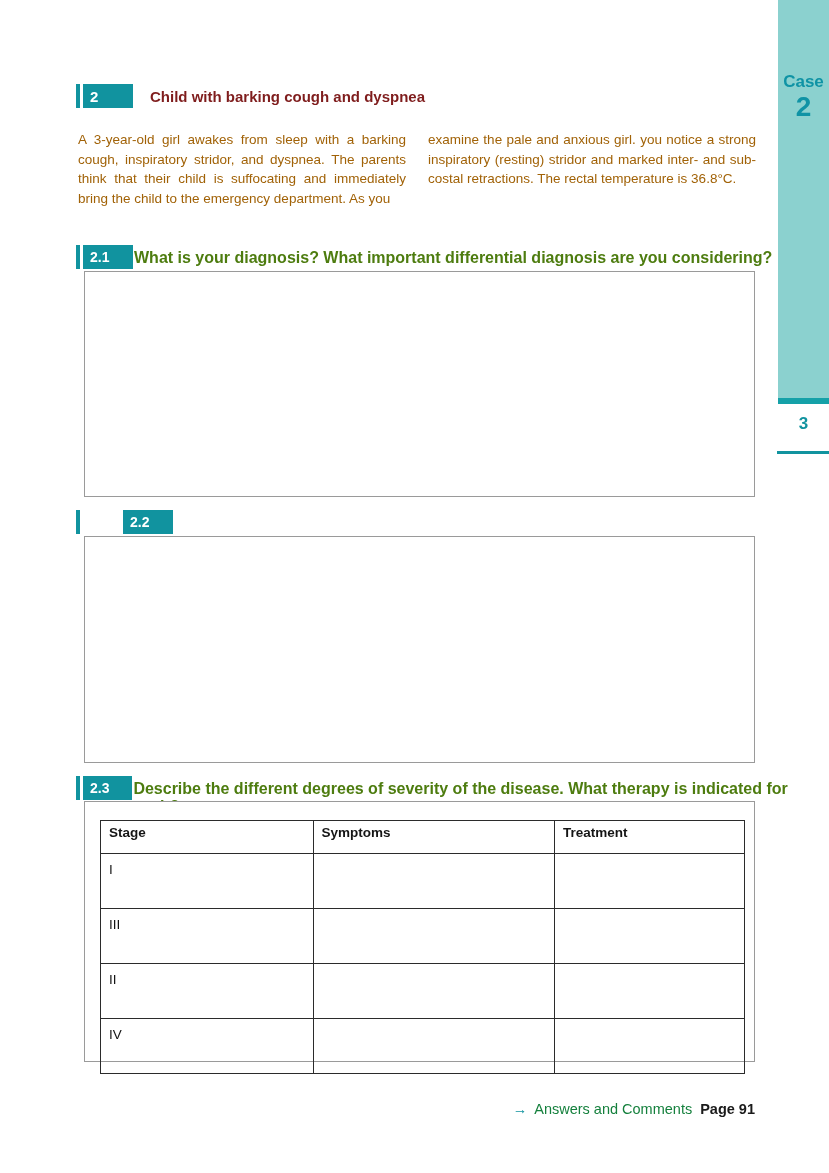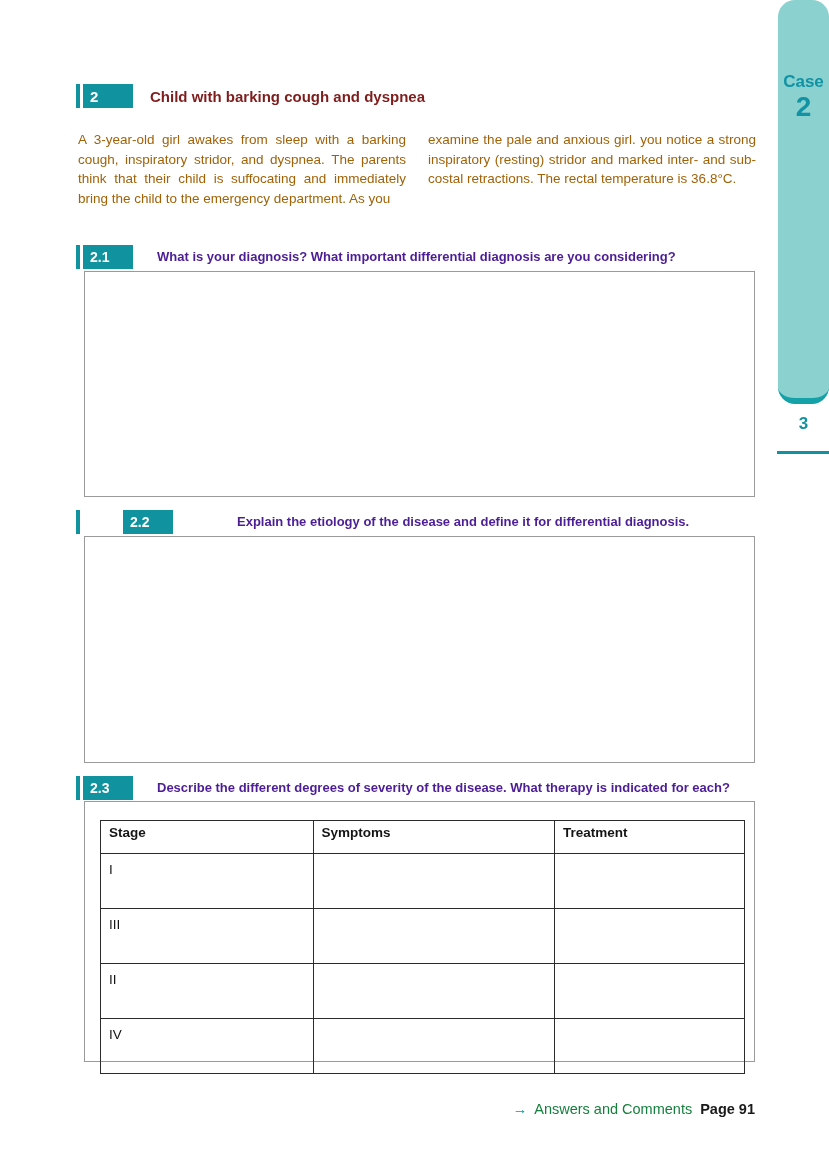--- a/index.html
+++ b/index.html
@@ -4,37 +4,37 @@
 <style>
   html,body{margin:0;padding:0;background:#e8e8e8;}
   .page{
     position:relative;width:829px;height:1173px;background:#ffffff;
     font-family:"Liberation Sans","DejaVu Sans",sans-serif;
     color:#1f1f1f;overflow:hidden;margin:0 auto;
   }
   
   .side-strip{
     position:absolute;left:778px;top:0;width:51px;height:398px;
-    background:#8bd1cf;border-bottom:6px solid #15a1a8;text-align:center;border-radius:17px;
+    background:#8bd1cf;border-bottom:6px solid #15a1a8;text-align:center;
   }
   .case-word{margin-top:72px;font-size:17px;font-weight:bold;color:#0f93a5;}
   .case-num{font-size:28px;font-weight:bold;color:#0f93a5;line-height:30px;}
   .pagenum-block{position:absolute;left:778px;top:414px;width:51px;text-align:center;}
   .pagenum{font-size:17px;font-weight:bold;color:#11939f;}
   .pagenum-rule{position:absolute;left:777px;top:451px;width:52px;height:3px;background:#11939f;}
 
   
   .qrow{position:absolute;left:76px;display:flex;align-items:flex-start;}
   .qbar{width:4px;height:24px;background:#11939f;margin-right:3px;}
   .qbadge{
     width:50px;height:24px;box-sizing:border-box;background:#11939f;color:#ffffff;
     font-weight:bold;font-size:14px;padding:4px 0 0 7px;
   }
   .htitle{margin-left:17px;padding-top:4px;font-size:15px;font-weight:bold;color:#7f1d1d;text-align:center;}
-  .qtext{margin-left:24px;padding-top:4px;font-size:13px;font-weight:bold;color:#4c1d95;}
+  .qtext{margin-left:1px;padding-top:4px;font-size:16px;font-weight:bold;color:#4d7c0f;}
 
   
   .case-text{
     position:absolute;left:78px;top:130px;width:679px;display:flex;gap:22px;
     font-size:13.5px;line-height:19.5px;text-align:justify;color:#a16207;
   }
   .case-col{width:328px;}
 
   
   .answer-box{position:absolute;left:84px;width:671px;border:1px solid #9a9a9a;background:#ffffff;box-sizing:border-box;}
@@ -89,21 +89,20 @@
   <div class="qrow" style="top:245px;justify-content:flex-end;">
     <div class="qbar"></div>
     <div class="qbadge">2.1</div>
     <div class="qtext">What is your diagnosis? What important differential diagnosis are you considering?</div>
   </div>
   <div class="answer-box" id="box-2-1"></div>
 
   <div class="qrow" style="top:510px;gap:40px;">
     <div class="qbar"></div>
     <div class="qbadge">2.2</div>
-    <div class="qtext">Explain the etiology of the disease and define it for differential diagnosis.</div>
   </div>
   <div class="answer-box" id="box-2-2"></div>
 
   <div class="qrow" style="top:776px;">
     <div class="qbar"></div>
     <div class="qbadge">2.3</div>
     <div class="qtext">Describe the different degrees of severity of the disease. What therapy is indicated for each?</div>
   </div>
   <div class="answer-box" id="box-2-3"></div>
 

